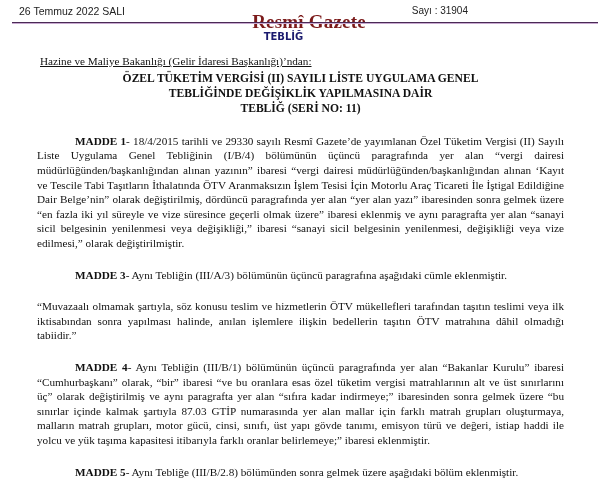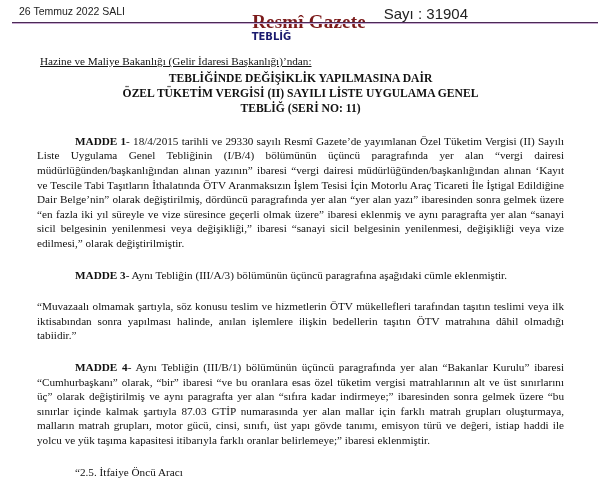--- a/index.html
+++ b/index.html
@@ -1,22 +1,22 @@
 <!DOCTYPE html>
 <html><head>
 <meta charset="utf-8">
 <style>
   html, body { margin: 0; padding: 0; background: #ffffff; }
   body { width: 616px; height: 494px; overflow: hidden; position: relative; }
   .masthead { position: absolute; left: 0; top: 0; width: 492px; height: 24px; }
   .mh-date { position: absolute; left: 19px; top: 5px; font-family: "Liberation Sans", sans-serif; font-size: 10.5px; color: #222; }
   .mh-title { position: absolute; left: 1px; width: 616px; top: 1px; text-align: center; font-family: "Liberation Serif", serif; font-size: 19px; font-weight: bold; color: #7b1a1a; letter-spacing: 0.2px; margin-top: 10px; }
-  .mh-issue { position: absolute; right: 24px; top: 5px; font-family: "Liberation Sans", sans-serif; font-size: 15px; color: #222; }
+  .mh-issue { position: absolute; right: 24px; top: 5px; font-family: "Liberation Sans", sans-serif; font-size: 10px; color: #222; }
   .mh-rule { position: absolute; left: 12px; top: 22px; width: 586px; height: 1px; background: #4a2a55; border-bottom: 1px solid #c8a8d0; }
-  .section-label { position: absolute; left: 0; width: 543px; top: 31px; text-align: center; font-family: "DejaVu Sans", sans-serif; font-size: 10px; font-weight: bold; color: #1a1a6e; }
+  .section-label { position: absolute; left: 12px; width: 543px; top: 31px; text-align: center; font-family: "DejaVu Sans", sans-serif; font-size: 10px; font-weight: bold; color: #1a1a6e; }
 
   .doc { position: absolute; left: 20px; top: 54px; width: 561px; font-family: "Liberation Serif", serif; font-size: 11.2px; line-height: 14.6px; color: #111; }
   .issuer { margin-left: 20px; text-decoration: underline; margin-bottom: 2px; }
   .heading { text-align: center; font-weight: bold; font-size: 11.6px; line-height: 15.4px; }
   .heading-block { margin-bottom: 7px; }
   p { margin: 17px; text-align: justify; }
   .ind { text-indent: 38px; }
   .madde { font-weight: bold; }
   .ind2 { text-indent: 38px; }
 </style>
@@ -29,27 +29,28 @@
   <span class="mh-issue">Sayı : 31904</span>
   <div class="mh-rule"></div>
 </div>
 
 <div class="section-label">TEBLİĞ</div>
 
 <div class="doc">
   <div class="issuer">Hazine ve Maliye Bakanlığı (Gelir İdaresi Başkanlığı)’ndan:</div>
 
   <div class="heading-block">
+    <div class="heading">ÖZEL TÜKETİM VERGİSİ (II) SAYILI LİSTE UYGULAMA GENEL</div>
     <div class="heading">TEBLİĞİNDE DEĞİŞİKLİK YAPILMASINA DAİR</div>
-    <div class="heading">ÖZEL TÜKETİM VERGİSİ (II) SAYILI LİSTE UYGULAMA GENEL</div>
     <div class="heading">TEBLİĞ (SERİ NO: 11)</div>
   </div>
 
   <p class="ind"><span class="madde">MADDE 1</span><span>- 18/4/2015 tarihli ve 29330 sayılı Resmî Gazete’de yayımlanan Özel Tüketim Vergisi (II) Sayılı Liste Uygulama Genel Tebliğinin (I/B/4) bölümünün üçüncü paragrafında yer alan “vergi dairesi müdürlüğünden/başkanlığından alınan yazının” ibaresi “vergi dairesi müdürlüğünden/başkanlığından alınan ‘Kayıt ve Tescile Tabi Taşıtların İthalatında ÖTV Aranmaksızın İşlem Tesisi İçin Motorlu Araç Ticareti İle İştigal Edildiğine Dair Belge’nin” olarak değiştirilmiş, dördüncü paragrafında yer alan “yer alan yazı” ibaresinden sonra gelmek üzere “en fazla iki yıl süreyle ve vize süresince geçerli olmak üzere” ibaresi eklenmiş ve aynı paragrafta yer alan “sanayi sicil belgesinin yenilenmesi veya değişikliği,” ibaresi “sanayi sicil belgesinin yenilenmesi, değişikliği veya vize edilmesi,” olarak değiştirilmiştir.</span></p>
 
 
   <p class="ind"><span class="madde">MADDE 3</span><span>- Aynı Tebliğin (III/A/3) bölümünün üçüncü paragrafına aşağıdaki cümle eklenmiştir.</span></p>
   <p>“Muvazaalı olmamak şartıyla, söz konusu teslim ve hizmetlerin ÖTV mükellefleri tarafından taşıtın teslimi veya ilk iktisabından sonra yapılması halinde, anılan işlemlere ilişkin bedellerin taşıtın ÖTV matrahına dâhil olmadığı tabiidir.”</p>
 
   <p class="ind"><span class="madde">MADDE 4</span><span>- Aynı Tebliğin (III/B/1) bölümünün üçüncü paragrafında yer alan “Bakanlar Kurulu” ibaresi “Cumhurbaşkanı” olarak, “bir” ibaresi “ve bu oranlara esas özel tüketim vergisi matrahlarının alt ve üst sınırlarını üç” olarak değiştirilmiş ve aynı paragrafta yer alan “sıfıra kadar indirmeye;” ibaresinden sonra gelmek üzere “bu sınırlar içinde kalmak şartıyla 87.03 GTİP numarasında yer alan mallar için farklı matrah grupları oluşturmaya, malların matrah grupları, motor gücü, cinsi, sınıfı, üst yapı gövde tanımı, emisyon türü ve değeri, istiap haddi ile yolcu ve yük taşıma kapasitesi itibarıyla farklı oranlar belirlemeye;” ibaresi eklenmiştir.</span></p>
 
+  <p class="ind"><span class="madde">MADDE 5</span><span>- Aynı Tebliğe (III/B/2.8) bölümünden sonra gelmek üzere aşağıdaki bölüm eklenmiştir.</span></p>
   <p class="ind2">“2.5. İtfaiye Öncü Aracı</p>
 </div>
 
 </body></html>

